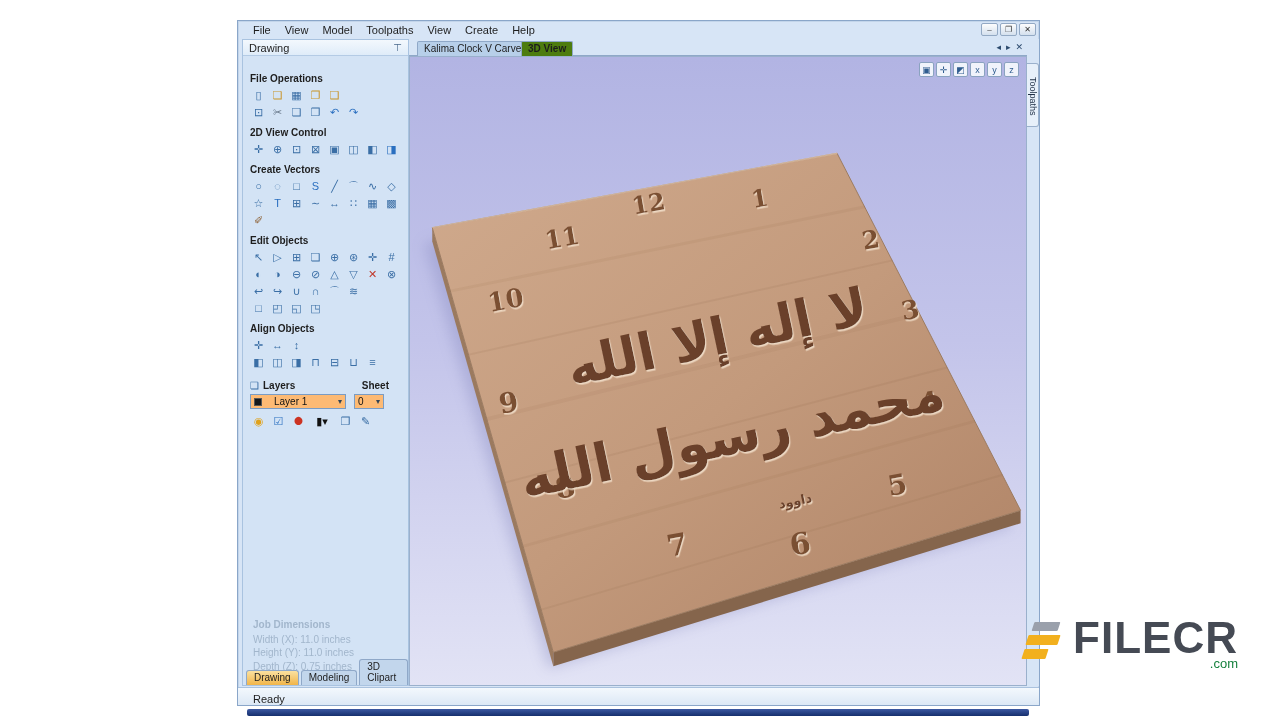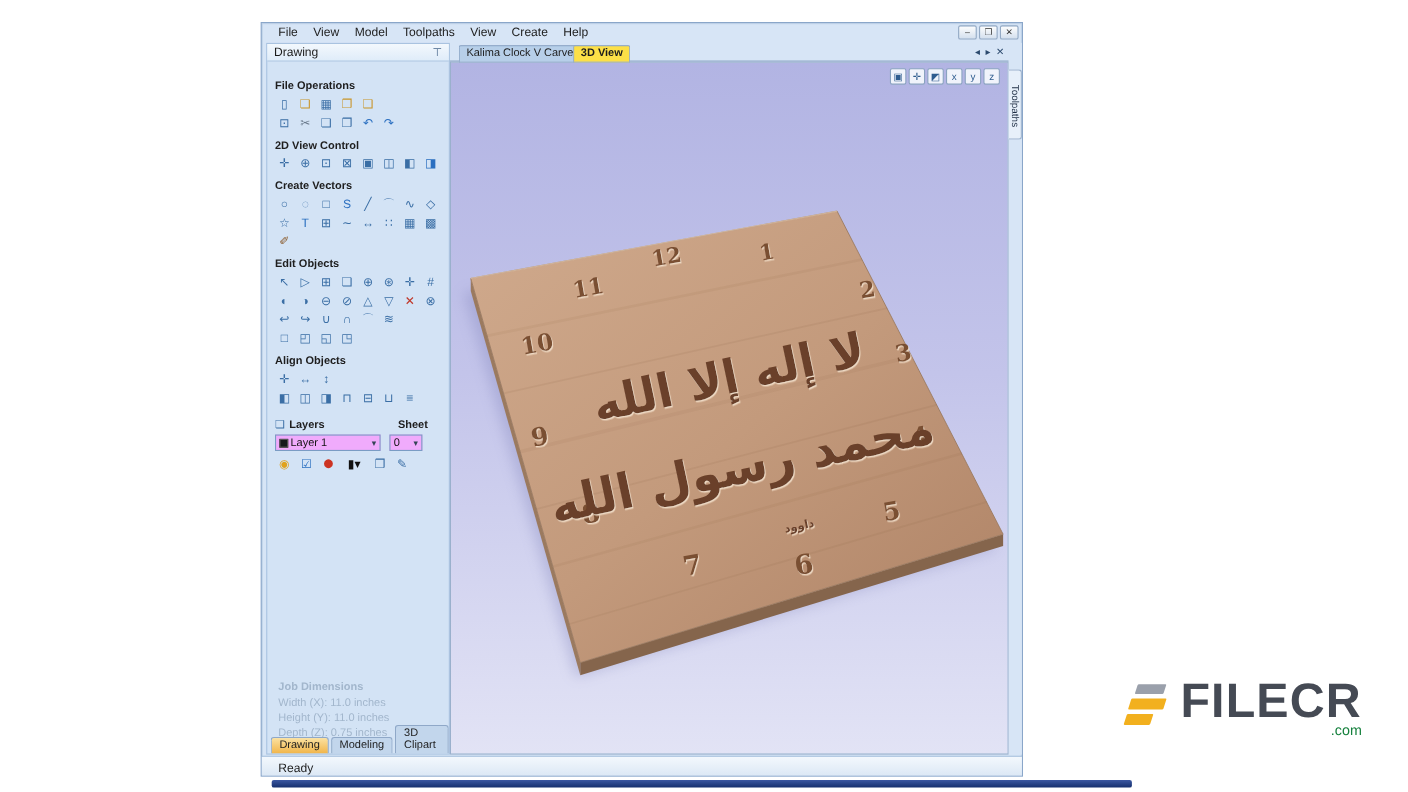--- a/index.html
+++ b/index.html
@@ -1,20 +1,20 @@
 <!DOCTYPE html>
 <html><head>
 <meta charset="utf-8">
 <style>
   * { margin:0; padding:0; box-sizing:border-box; }
   body { font-family:"Liberation Sans", sans-serif; }
   .stage { position:relative; width:1280px; height:720px; background:#ffffff; overflow:hidden; }
 
   
-  .app { position:absolute; left:237px; top:20px; width:693px; height:686px;
+  .app { position:absolute; left:237px; top:20px; width:803px; height:686px;
          background:#d7e5f6; border:1px solid #8aa6c9; box-shadow:0 0 0 1px #c3d5ea inset; }
 
   
   .menubar { position:absolute; left:0; top:0; right:0; height:18px; display:flex; align-items:center;
              padding-left:8px; font-size:11px; color:#1d1d1d; }
   .menu-item { padding:1px 7px; cursor:default; }
   .win-controls { position:absolute; right:3px; top:2px; display:flex; gap:2px; }
   .win-btn { width:17px; height:13px; font-size:8px; line-height:12px; text-align:center; color:#333;
              background:linear-gradient(#fdfdfd,#d4e0ee); border:1px solid #93a9c4; border-radius:2px; }
 
@@ -30,22 +30,22 @@
   .icon-row { display:flex; gap:2px; margin:1px 0; }
   .ticon { width:17px; height:16px; font-size:11px; line-height:16px; text-align:center; color:#3a6ea5;
            border-radius:2px; cursor:default; }
 
   
   .layers-block { margin-top:10px; }
   .layers-head { display:flex; align-items:center; gap:4px; font-size:10px; font-weight:bold; color:#1e1e1e; }
   .layers-icon { color:#3a6ea5; font-weight:normal; }
   .sheet-label { margin-left:auto; padding-right:12px; }
   .layers-row { display:flex; gap:8px; margin-top:3px; }
-  .fselect { height:15px; background:#f0abfc; border:1px solid #7a9cc4; font-size:10px; color:#111;
-             display:flex; align-items:center; padding:0 3px; gap:2px; }
+  .fselect { height:15px; background:#fdba74; border:1px solid #7a9cc4; font-size:10px; color:#111;
+             display:flex; align-items:center; padding:0 3px; gap:12px; }
   .fs-layer { width:96px; }
   .fs-sheet { width:30px; }
   .chip { width:8px; height:8px; background:#15181c; border:1px solid #555; }
   .fs-arrow { margin-left:auto; font-size:8px; color:#345; }
   .layers-tools { display:flex; gap:3px; margin-top:4px; align-items:center; }
 
   
   .jobdims { position:absolute; left:10px; bottom:12px; font-size:10px; color:#a2b6cc; line-height:13.5px; }
   .jobdims .jd-title { font-weight:bold; margin-bottom:1px; }
 
@@ -55,21 +55,21 @@
   .ptab { font-size:10px; color:#1d1d1d; padding:1px 7px 2px; border:1px solid #8fa8c8; border-bottom:none;
           border-radius:3px 3px 0 0; background:#c2d6ec; cursor:default; }
   .ptab.active { background:linear-gradient(#fbe1a0,#f1b54a); }
 
   
   .viewcol { position:absolute; left:171px; top:18px; right:12px; bottom:19px; }
   .doc-tabs { position:relative; height:17px; border-bottom:1px solid #8fa8c8; }
   .dtab { position:absolute; top:2px; height:15px; font-size:10px; padding:1px 6px 16px; color:#1d1d1d;
           border:1px solid #8fa8c8; border-bottom:none; border-radius:2px 2px 0 0; white-space:nowrap; cursor:default; }
   .dtab-1 { left:8px;  background:#b7cfe9; }
-  .dtab-2 { left:112px; background:#fde047; font-weight:bold; }
+  .dtab-2 { left:112px; background:#4d7c0f; font-weight:bold; }
   .tabnav { position:absolute; right:4px; top:3px; display:flex; gap:5px; font-size:9px; color:#2c4a6e; }
   .tabnav span { cursor:default; }
 
   .viewport { position:absolute; left:0; top:17px; right:0; bottom:0;
               background:linear-gradient(180deg,#b2b4e3 0%, #c3c4ea 45%, #e2e3f5 100%);
               border:1px solid #9ab0cc; overflow:hidden; }
   .mini-toolbar { position:absolute; top:5px; right:7px; display:flex; gap:2px; z-index:3; }
   .mt-icon { width:15px; height:15px; background:rgba(246,249,253,0.9); border:1px solid #8aa2c0;
              font-size:9px; line-height:14px; text-align:center; color:#2f5c8f; border-radius:2px; }
   svg.clock { position:absolute; inset:0; width:100%; height:100%; }

